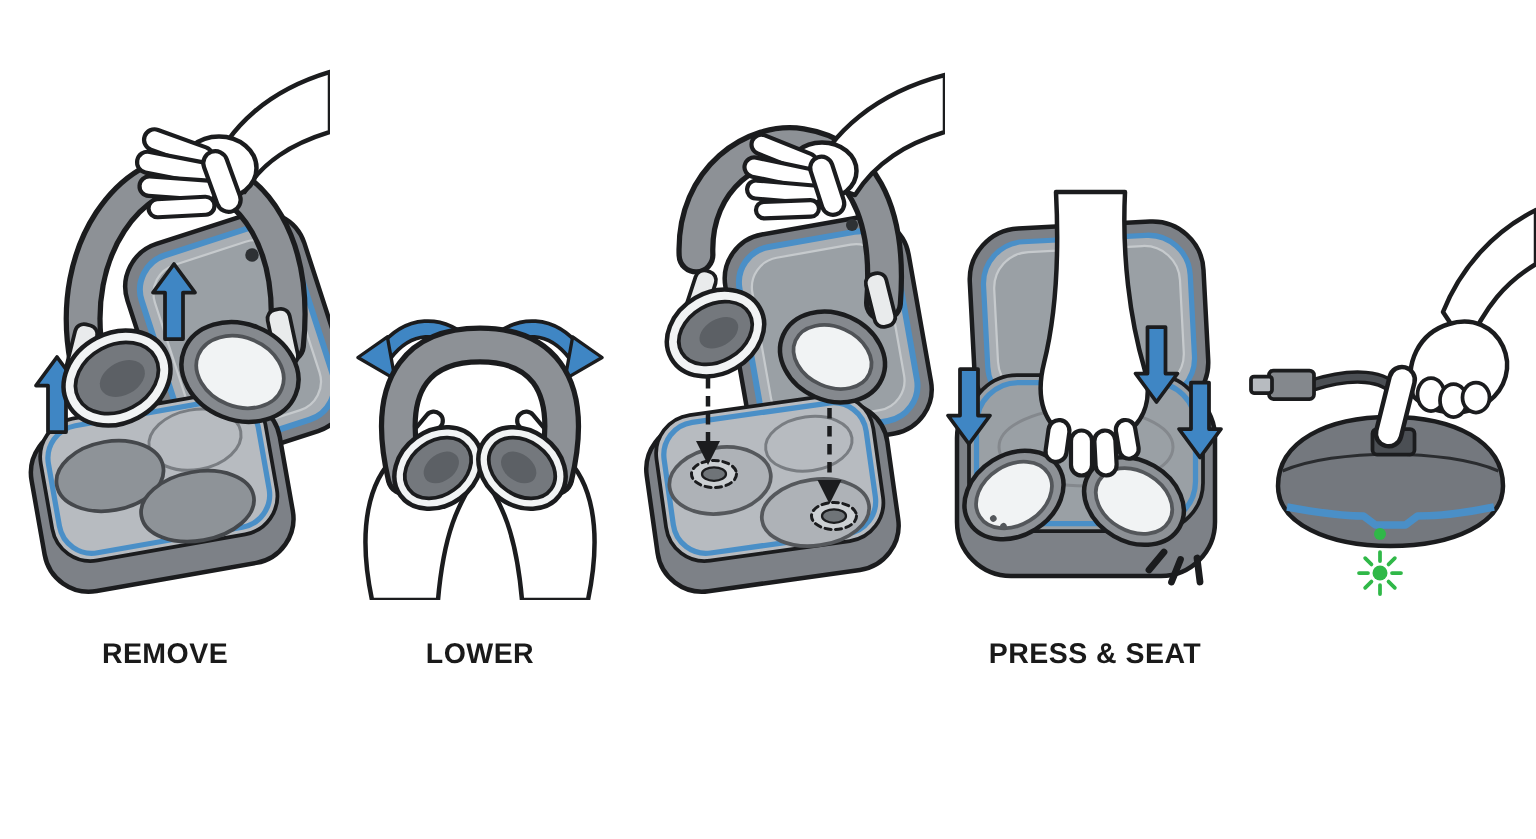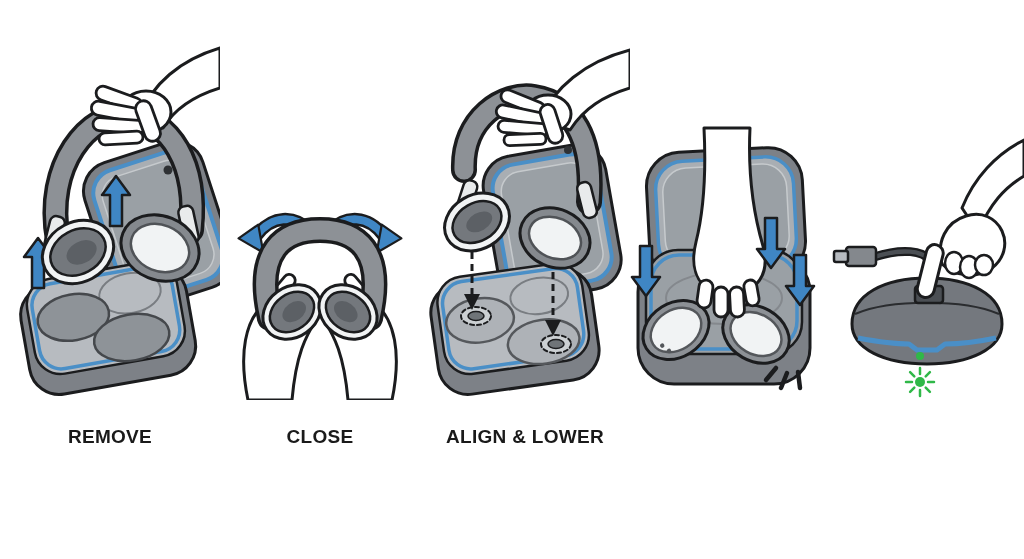--- a/index.html
+++ b/index.html
@@ -129,21 +129,21 @@
           <ellipse rx="24" ry="18" fill="var(--pad)" class="ol" stroke-width="2.5"></ellipse>
           <ellipse cx="2" cy="1" rx="13" ry="9" fill="var(--paddark)"></ellipse>
         </g>
         <g transform="translate(128,312) rotate(36)">
           <ellipse rx="31" ry="25" fill="var(--cuplight)" class="ol" stroke-width="3"></ellipse>
           <ellipse rx="24" ry="18" fill="var(--pad)" class="ol" stroke-width="2.5"></ellipse>
           <ellipse cx="-2" cy="1" rx="13" ry="9" fill="var(--paddark)"></ellipse>
         </g>
       </g>
     </svg>
-    <div class="step-label">CLOSE</div>
+    <div class="step-label">LOWER</div>
   </div>
 
   <div class="panel" style="left:420px;width:210px;">
     <svg width="210" height="400" viewBox="0 0 210 400">
 
       <g transform="rotate(-10 130 222)">
         <rect x="70" y="150" width="124" height="146" rx="30" fill="var(--shell)" class="ol" stroke-width="3"></rect>
         <rect x="79" y="159" width="106" height="128" rx="24" fill="var(--interior)" stroke="var(--blue)" stroke-width="4"></rect>
         <rect x="87" y="167" width="90" height="112" rx="20" fill="var(--interior2)" stroke="#c6cacd" stroke-width="1.5"></rect>
       </g>
@@ -195,21 +195,20 @@
       <g>
         <path d="M120,120 C134,88 164,62 210,50 L210,88 C184,96 164,108 150,130 Z" class="skinfill ol" stroke-width="3"></path>
         <ellipse cx="128" cy="114" rx="23" ry="19" class="skinfill ol" stroke-width="3"></ellipse>
         <rect x="80" y="96" width="46" height="13" rx="6.5" class="skinfill ol" stroke-width="2.8" transform="rotate(22 103 102)"></rect>
         <rect x="76" y="109" width="52" height="13" rx="6.5" class="skinfill ol" stroke-width="2.8" transform="rotate(12 102 115)"></rect>
         <rect x="78" y="122" width="50" height="12" rx="6" class="skinfill ol" stroke-width="2.8" transform="rotate(5 103 128)"></rect>
         <rect x="84" y="134" width="42" height="11" rx="5.5" class="skinfill ol" stroke-width="2.8" transform="rotate(-2 105 140)"></rect>
         <rect x="124" y="104" width="15" height="40" rx="7.5" class="skinfill ol" stroke-width="2.8" transform="rotate(-18 131 124)"></rect>
       </g>
     </svg>
-    <div class="step-label">ALIGN &amp; LOWER</div>
   </div>
 
   <div class="panel" style="left:630px;width:200px;">
     <svg width="200" height="400" viewBox="0 0 200 400">
 
       <g transform="rotate(-3 95 214)">
         <rect x="18" y="150" width="156" height="128" rx="34" fill="var(--shell)" class="ol" stroke-width="3"></rect>
         <rect x="27" y="159" width="138" height="110" rx="28" fill="var(--interior)" stroke="var(--blue)" stroke-width="3.5"></rect>
         <rect x="34" y="166" width="124" height="96" rx="24" fill="var(--interior2)" stroke="#c6cacd" stroke-width="1.5"></rect>
       </g>
@@ -248,20 +247,21 @@
       <g transform="translate(170,305)">
         <polygon points="0,0 -14,-19 -6,-19 -6,-50 6,-50 6,-19 14,-19" fill="var(--arrowblue)" class="ol" stroke-width="2.5"></polygon>
       </g>
 
       <g stroke="var(--outline)" stroke-width="4.5" stroke-linecap="round">
         <line x1="146" y1="368" x2="136" y2="380"></line>
         <line x1="157" y1="373" x2="151" y2="388"></line>
         <line x1="168" y1="372" x2="170" y2="388"></line>
       </g>
     </svg>
+    <div class="step-label">PRESS &amp; SEAT</div>
   </div>
 
   <div class="panel" style="left:830px;width:194px;">
     <svg width="194" height="400" viewBox="0 0 194 400">
 
       <g>
         <path d="M44,257 C72,248 94,250 101,262 C106,270 104,279 100,288" fill="none" class="ol" stroke-width="9"></path>
         <path d="M44,257 C72,248 94,250 101,262 C106,270 104,279 100,288" fill="none" stroke="#4b4f54" stroke-width="4.5" stroke-linecap="round"></path>
         <rect x="16" y="247" width="30" height="19" rx="3" fill="#84888d" class="ol" stroke-width="2.5"></rect>
         <rect x="4" y="251" width="14" height="11" rx="2" fill="#b7bbc0" class="ol" stroke-width="2.5"></rect>

